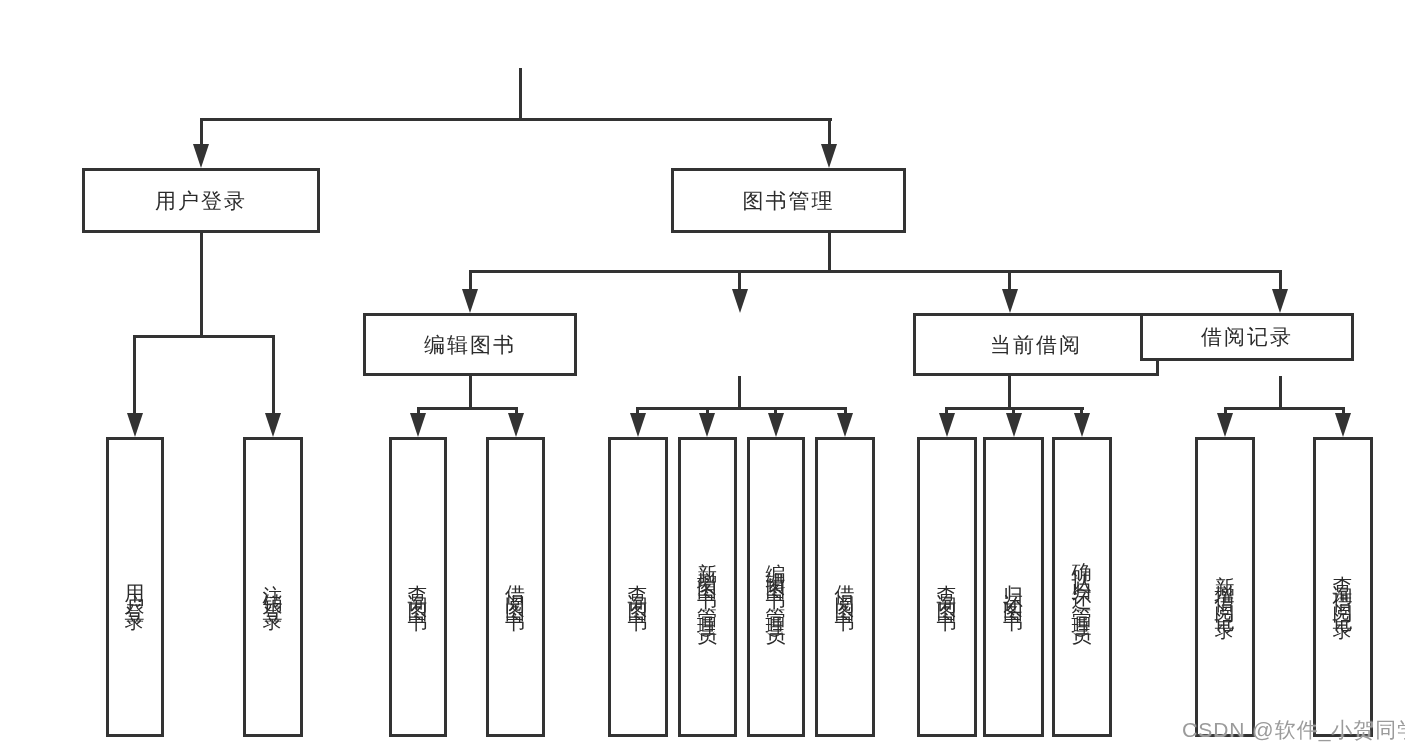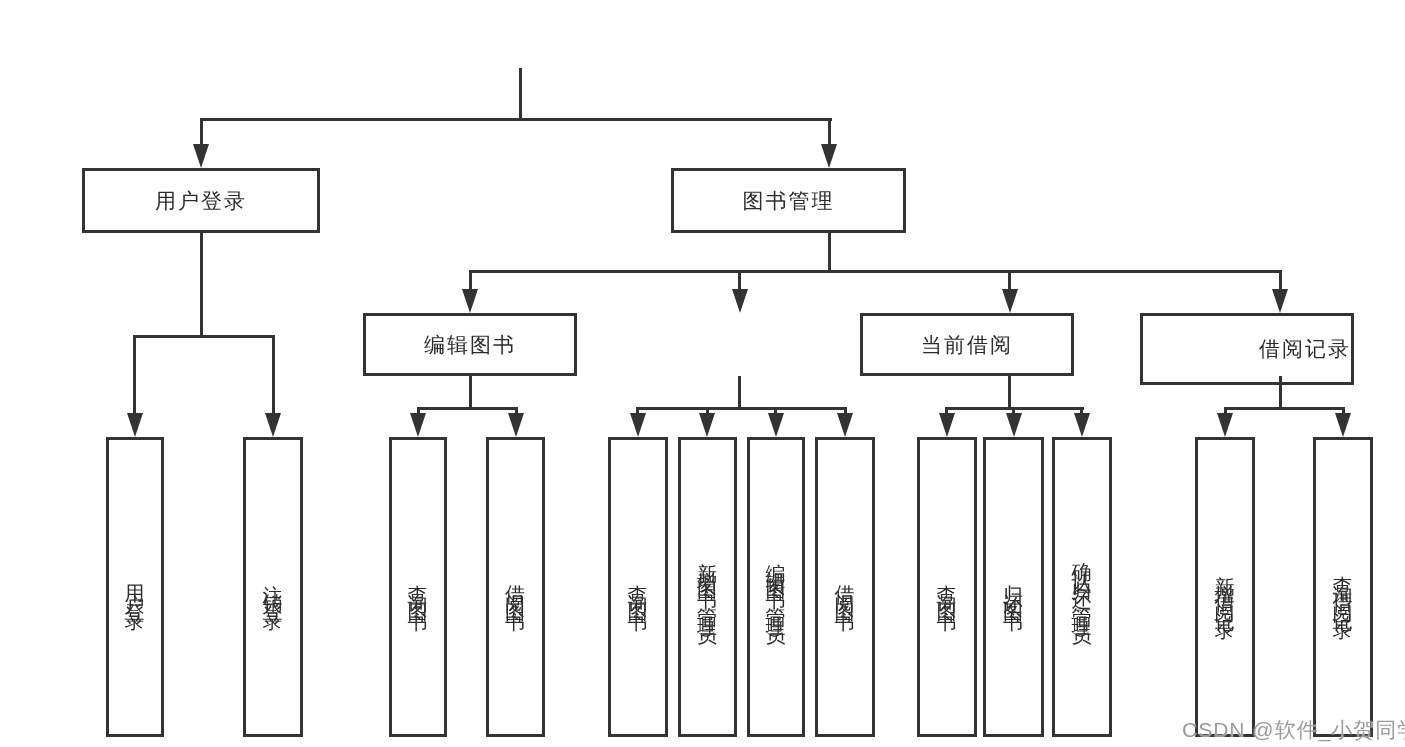--- a/index.html
+++ b/index.html
@@ -76,24 +76,24 @@
   <div class="vline" style="left:738px; top:270px; height:21px;"></div>
   <div class="arr" style="left:732px; top:289px;"></div>
   <div class="vline" style="left:1008px; top:270px; height:21px;"></div>
   <div class="arr" style="left:1002px; top:289px;"></div>
   <div class="vline" style="left:1279px; top:270px; height:21px;"></div>
   <div class="arr" style="left:1272px; top:289px;"></div>
 
   <div class="box" style="left:363px; top:313px; width:214px; height:63px;">
     <span>编辑图书</span>
   </div>
-  <div class="box" style="left:860px; top:313px; width:214px; height:63px;font-family:Liberation Serif, serif;">
+  <div class="box" style="left:913px; top:313px; width:246px; height:63px;font-family:Liberation Serif, serif;">
     <span>当前借阅</span>
   </div>
-  <div class="box" style="left:1140px; top:313px; width:214px; height:72px;justify-content:flex-end;">
+  <div class="box" style="left:1140px; top:313px; width:214px; height:48px;">
     <span>借阅记录</span>
   </div>
 
   <div class="vline" style="left:469px; top:376px; height:31px;"></div>
   <div class="hline" style="left:417px; top:407px; width:101px;"></div>
   <div class="vline" style="left:417px; top:407px; height:8px;"></div>
   <div class="arr" style="left:410px; top:413px;"></div>
   <div class="vline" style="left:515px; top:407px; height:8px;"></div>
   <div class="arr" style="left:508px; top:413px;"></div>
 

